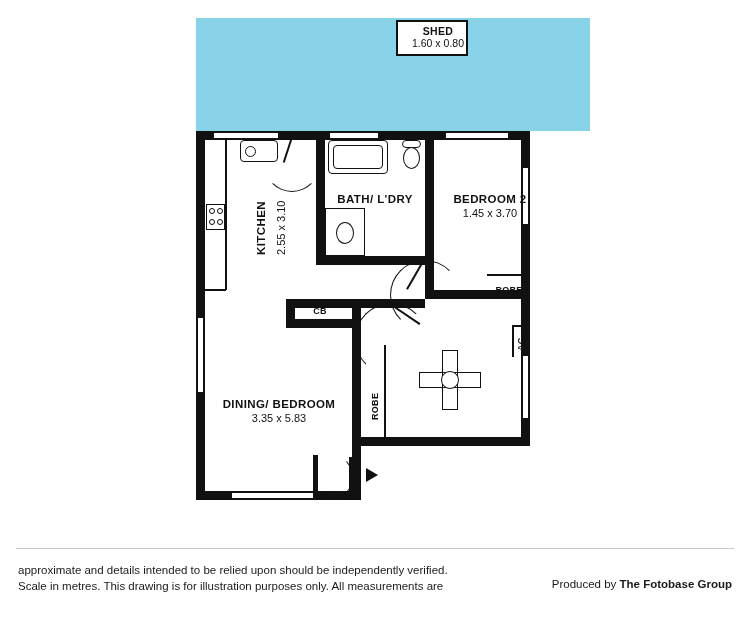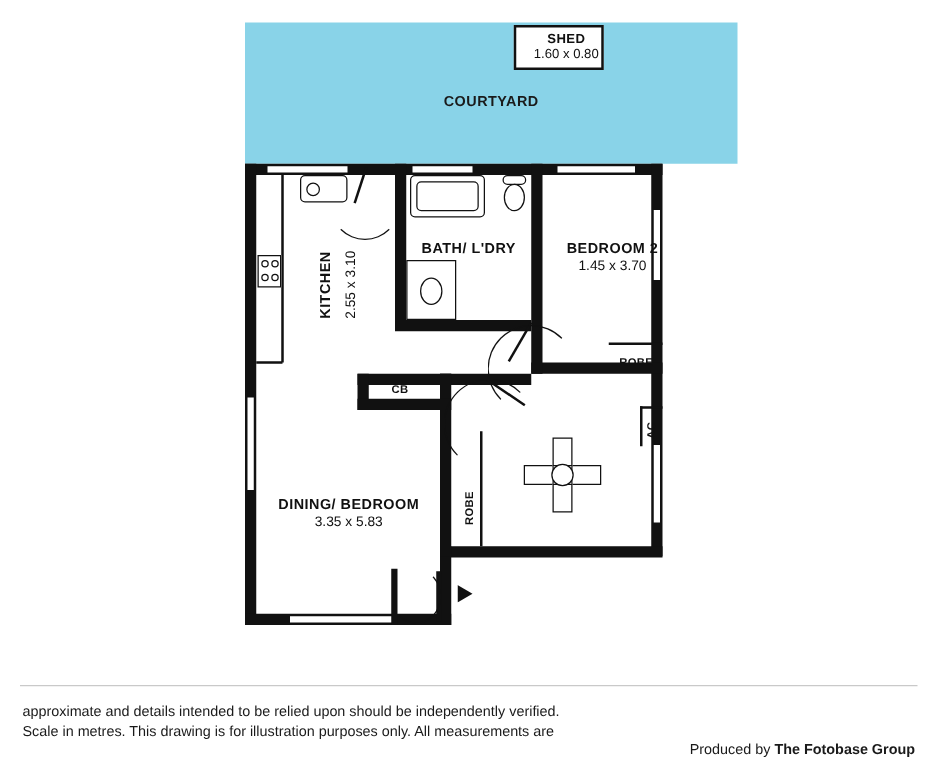--- a/index.html
+++ b/index.html
@@ -28,21 +28,21 @@
     left: 196px; top: 76px;
     width: 394px;
     text-align: center;
     font-size: 11.5px;
     font-weight: bold;
     letter-spacing: .4px;
     color: #1a1a1a;
   }
   .shed-box {
     position: absolute;
-    left: 411px; top: 20px;
+    left: 396px; top: 20px;
     width: 72px; height: 36px;
     background: #ffffff;
     border: 2px solid #111111;
     text-align: center;
     padding-top: 3px;
     padding-left: 12px;
   }
   .shed-box .t1 { font-size: 10.5px; font-weight: bold; letter-spacing:.3px; color:#111; line-height: 12px; }
   .shed-box .t2 { font-size: 10.5px; color:#111; line-height: 13px; }
 
@@ -127,31 +127,29 @@
     width: 520px;
     font-size: 11.5px;
     color: #1a1a1a;
     line-height: 16px;
   }
   .footer-credit {
     position: absolute;
     right: 18px; top: 578px;
     font-size: 11.5px;
     color: #1a1a1a;
-    margin-top: 16px;
   }
   .footer-credit b { font-weight: bold; }
 </style>
 </head>
 <body>
 
 <div id="stage">
 
   <div class="courtyard"></div>
-  <div class="courtyard-label">COURTYARD</div>
 
   <div class="shed-box">
     <div class="t1">SHED</div>
     <div class="t2">1.60 x 0.80</div>
   </div>
 
   <div class="wall" style="left:196px; top:131px; width:334px; height:9px;"></div>
 
   <div class="wall" style="left:196px; top:131px; width:9px; height:369px;"></div>
 

